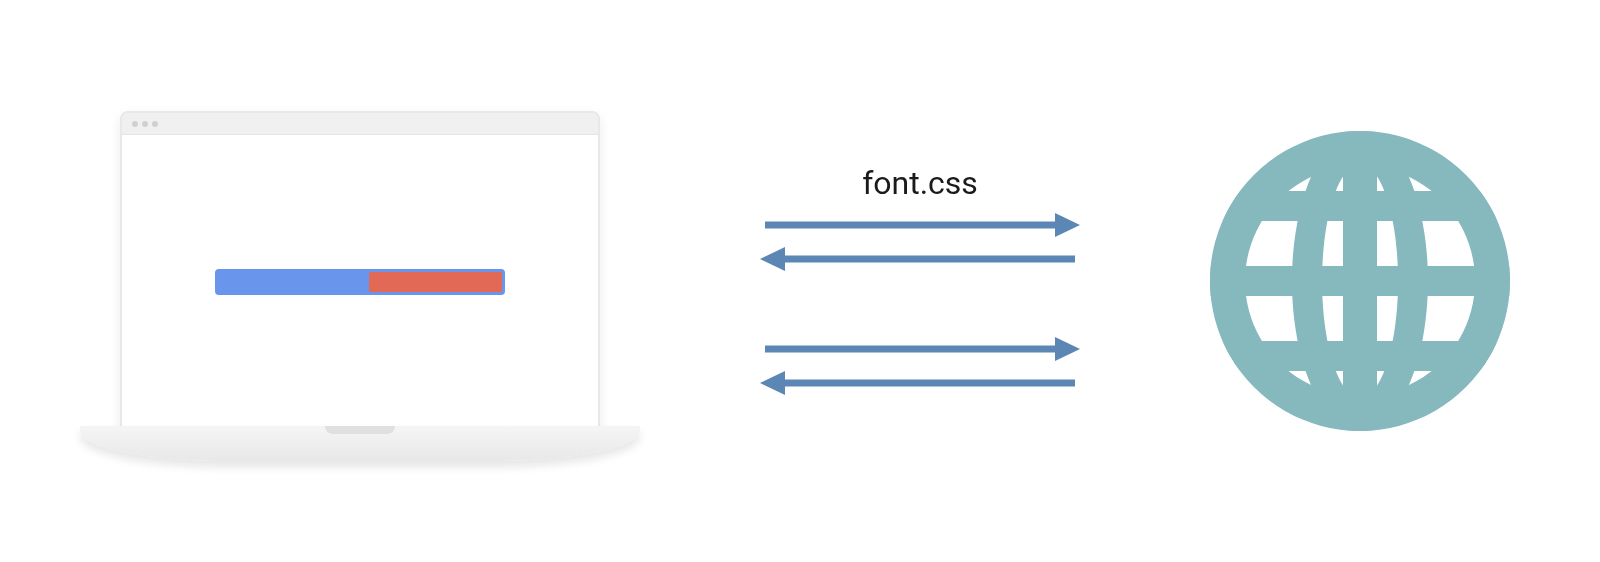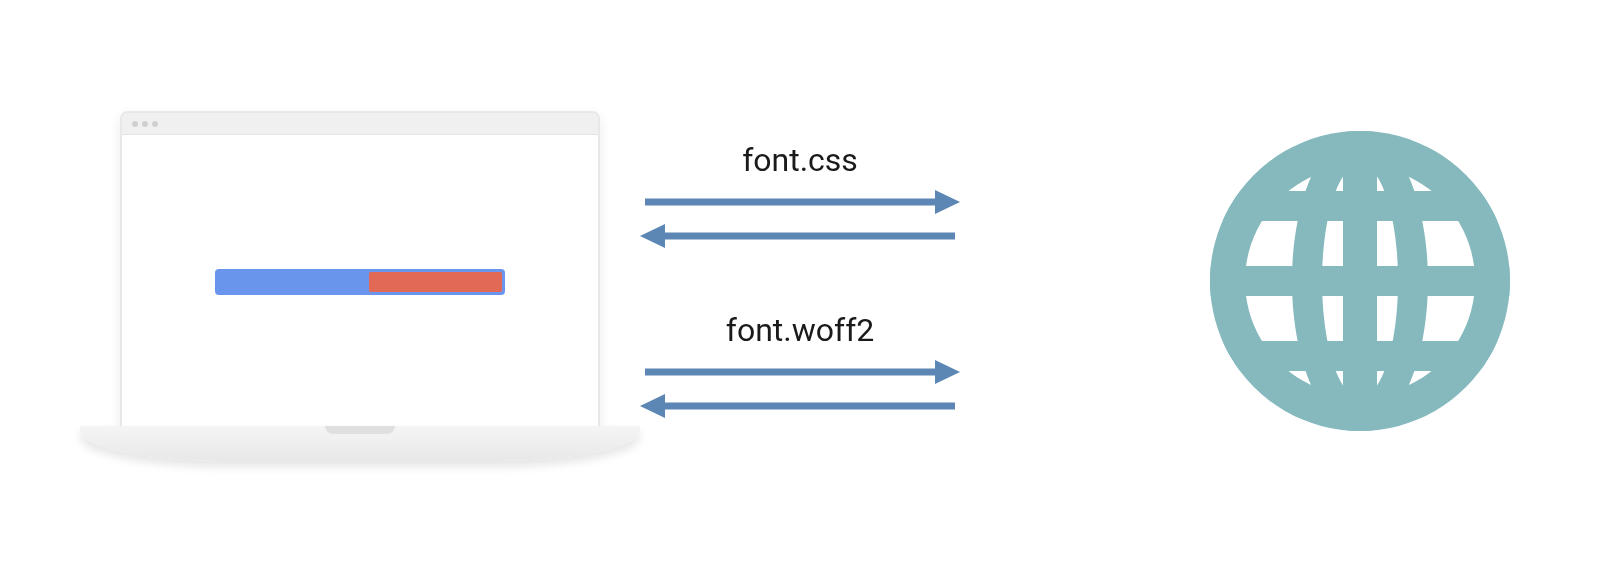--- a/index.html
+++ b/index.html
@@ -100,21 +100,21 @@
       transform: translateX(-50%);
       width: 70px;
       height: 8px;
       background: #e0e0e0;
       border-radius: 0 0 8px 8px;
     }
     .arrows-section {
       display: flex;
       flex-direction: column;
       gap: 60px;
-      align-items: flex-start;
+      align-items: center;
       flex: 1;
     }
     .arrow-group {
       display: flex;
       flex-direction: column;
       align-items: center;
       gap: 4px;
     }
     .arrow-label {
       font-size: 32px;
@@ -165,21 +165,20 @@
       <svg class="arrow-svg" viewBox="0 0 320 30">
         <line x1="5" y1="15" x2="300" y2="15" stroke="#5c86b3" stroke-width="7"></line>
         <polygon points="320,15 295,3 295,27" fill="#5c86b3"></polygon>
       </svg>
       <svg class="arrow-svg" viewBox="0 0 320 30">
         <line x1="20" y1="15" x2="315" y2="15" stroke="#5c86b3" stroke-width="7"></line>
         <polygon points="0,15 25,3 25,27" fill="#5c86b3"></polygon>
       </svg>
     </div>
     <div class="arrow-group">
-      <div class="arrow-label">font.woff2</div>
       <svg class="arrow-svg" viewBox="0 0 320 30">
         <line x1="5" y1="15" x2="300" y2="15" stroke="#5c86b3" stroke-width="7"></line>
         <polygon points="320,15 295,3 295,27" fill="#5c86b3"></polygon>
       </svg>
       <svg class="arrow-svg" viewBox="0 0 320 30">
         <line x1="20" y1="15" x2="315" y2="15" stroke="#5c86b3" stroke-width="7"></line>
         <polygon points="0,15 25,3 25,27" fill="#5c86b3"></polygon>
       </svg>
     </div>
   </div>

